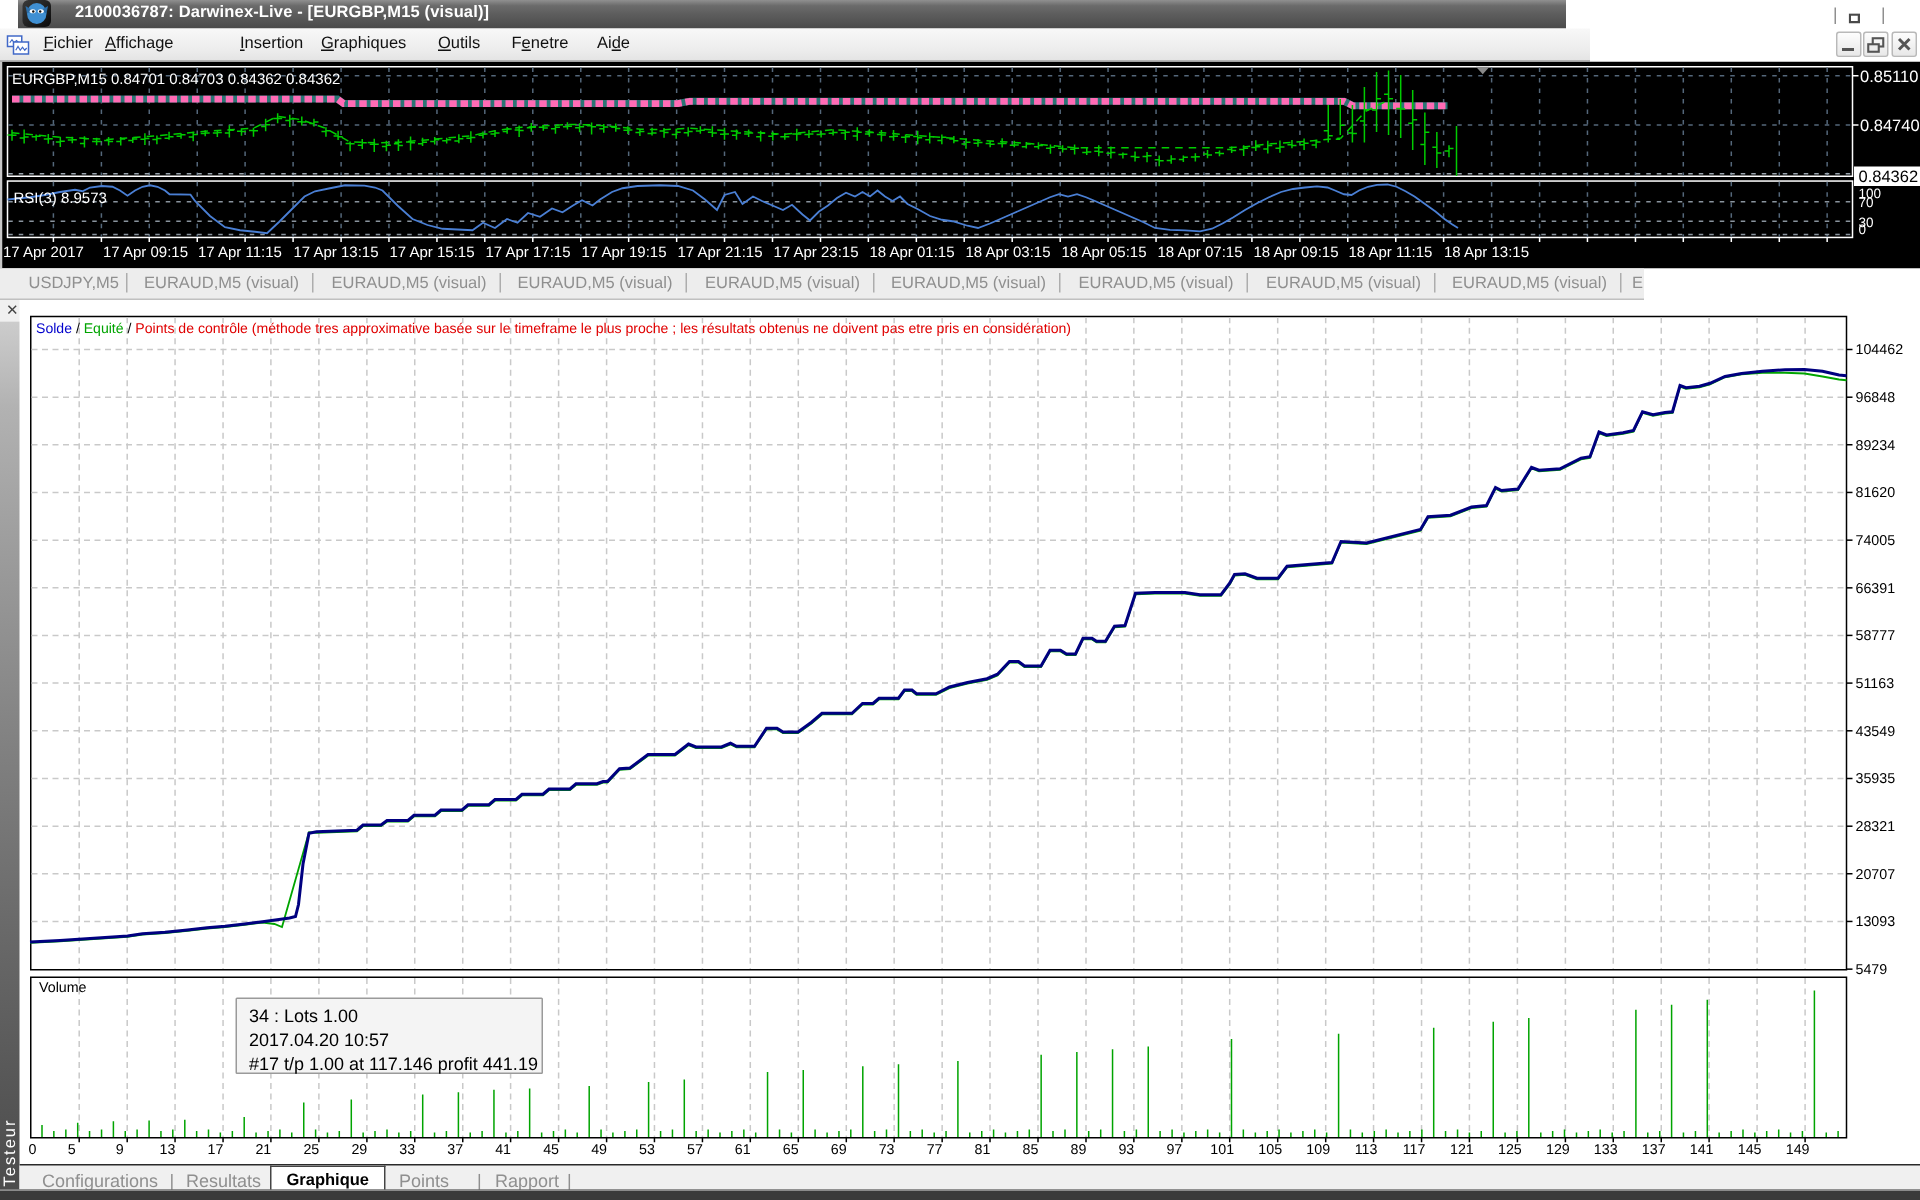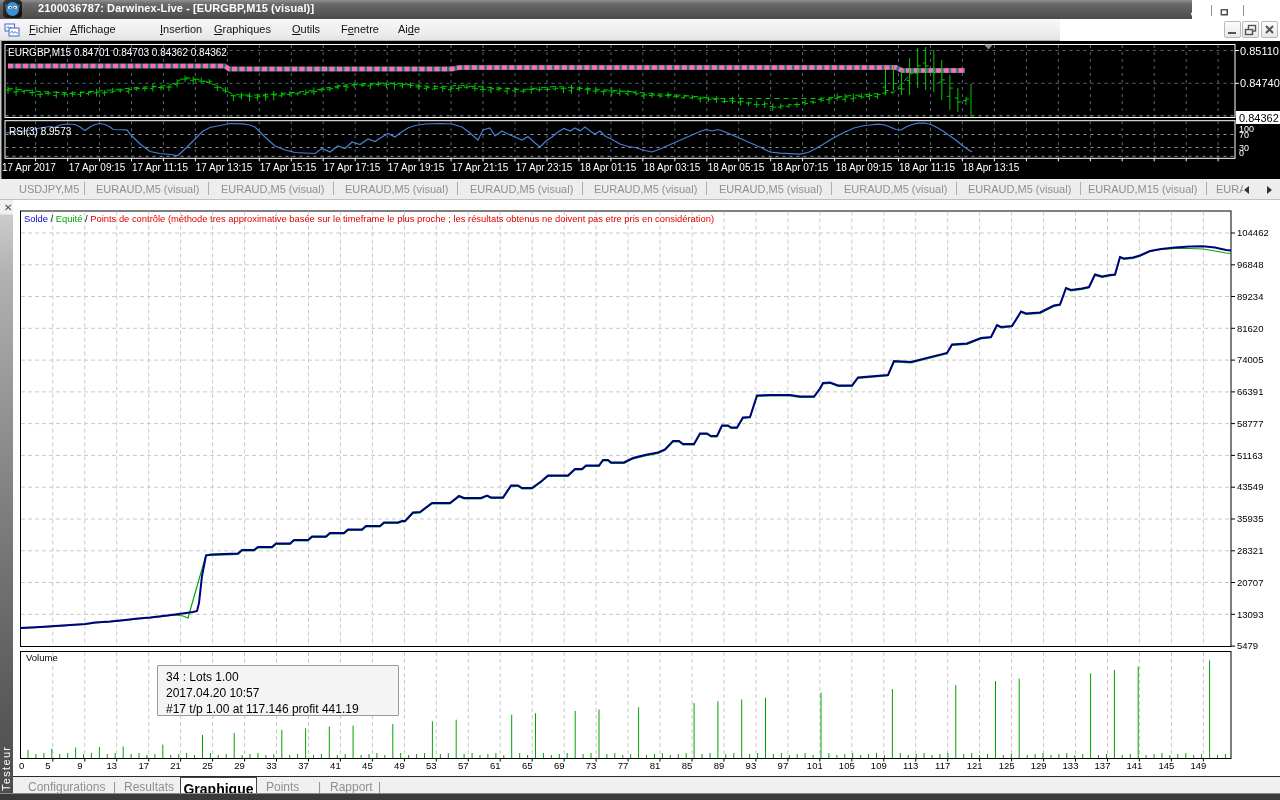--- a/index.html
+++ b/index.html
@@ -1,33 +1,33 @@
 <!DOCTYPE html>
 <html><head><meta charset="utf-8"><style>
 * { margin:0; padding:0; box-sizing:border-box; }
 body { width:1280px; height:800px; overflow:hidden; font-family:"Liberation Sans",sans-serif; background:#fff; position:relative; }
-.titlebar { position:absolute; left:0; top:0; width:1192px; height:19px;
+.titlebar { position:absolute; left:12px; top:0; width:1032px; height:19px;
   background:linear-gradient(180deg,#909090 0%,#6b6b6b 20%,#5d5d5d 50%,#525252 80%,#4a4a4a 100%); }
 .title-ico { position:absolute; left:3px; top:0; width:19px; height:18px; background:linear-gradient(135deg,#3a3a3a,#0a0a0a); border-radius:4px; }
 .title-txt { position:absolute; left:38px; top:1.5px; font-size:11px; font-weight:bold; color:#fff; letter-spacing:0.1px; white-space:nowrap; }
 .tb-min { position:absolute; left:1191px; top:12px; width:11px; height:3.5px; background:#fff; border-radius:2px; }
 .tb-sep { position:absolute; top:5px; width:1px; height:11px; background:#8f8f8f; }
 .menubar { position:absolute; left:0; top:19px; width:1060px; height:22px; background:linear-gradient(180deg,#f8f8f8,#ececec 70%,#e4e4e4); border-bottom:1px solid #b5b5b5; }
 .menu-item { position:absolute; top:4px; font-size:11px; color:#111; }
 .mb-btn { position:absolute; top:1.5px; width:17px; height:17.5px; background:linear-gradient(180deg,#fdfdfd,#e8e8e8); border:1px solid #b9b9b9; border-radius:2px; color:#555; text-align:center; }
-.tabbar { position:absolute; left:0; top:179px; width:1280px; height:21px; background:#ededed; border-bottom:1px solid #c0c0c0; overflow:hidden; }
+.tabbar { position:absolute; left:0; top:179px; width:1096px; height:21px; background:#ededed; border-bottom:1px solid #c0c0c0; overflow:hidden; }
 .tab { position:absolute; top:4px; font-size:11px; color:#8f8f8f; white-space:nowrap; }
 .tsep { position:absolute; top:3px; width:1px; height:13px; background:#adadad; }
 .leftstrip { position:absolute; left:0; top:200px; width:13px; height:593px;
   background:linear-gradient(180deg,#f0f0f0 0,#f0f0f0 14px,#cccccc 15px,#b2b2b2 12%,#9a9a9a 30%,#818181 50%,#6a6a6a 70%,#575757 88%,#4c4c4c 100%); }
 .closex { position:absolute; left:4px; top:203px; width:10px; height:11px; color:#444; font-size:10px; line-height:10px; }
-.tooltip { position:absolute; left:157px; top:665px; width:242px; height:51px; background:#f4f4f4; border:1px solid #9a9a9a; border-radius:1px; font-size:12px; color:#000; padding:3px 0 0 8px; line-height:16px; }
+.tooltip { position:absolute; left:157px; top:665px; width:205px; height:51px; background:#f4f4f4; border:1px solid #9a9a9a; border-radius:1px; font-size:12px; color:#000; padding:3px 0 0 8px; line-height:16px; }
 .bottombar { position:absolute; left:13px; top:776px; width:1267px; height:17px; background:#f0f0f0; border-top:1px solid #2a2a2a; }
 .btab { position:absolute; top:3px; font-size:12px; color:#8f8f8f; }
-.btab-active { position:absolute; left:167px; top:0px; width:77px; height:17px; background:#fff; border:1px solid #444; border-bottom:none; text-align:center; font-size:14px; font-weight:bold; color:#000; padding-top:2.5px; }
+.btab-active { position:absolute; left:167px; top:0px; width:77px; height:17px; background:#fff; border:1px solid #444; border-bottom:none; text-align:center; font-size:11px; font-weight:bold; color:#000; padding-top:2.5px; }
 .bottomstrip { position:absolute; left:0; top:793px; width:1280px; height:7px; background:#3a3a3a; border-top:1px solid #8a8a8a; }
 </style></head><body>
 <div class="titlebar">
  <div class="title-ico"><svg width="19" height="18">
         <g fill="#3f8fd2">
           <ellipse cx="9.5" cy="9" rx="6.5" ry="7"></ellipse>
           <path d="M2 4 L7 7 L3 9 Z" fill="#2d6ea8"></path>
           <path d="M17 4 L12 7 L16 9 Z" fill="#2d6ea8"></path>
         </g>
         <ellipse cx="6.8" cy="7.5" rx="2" ry="1.4" fill="#fff"></ellipse>

